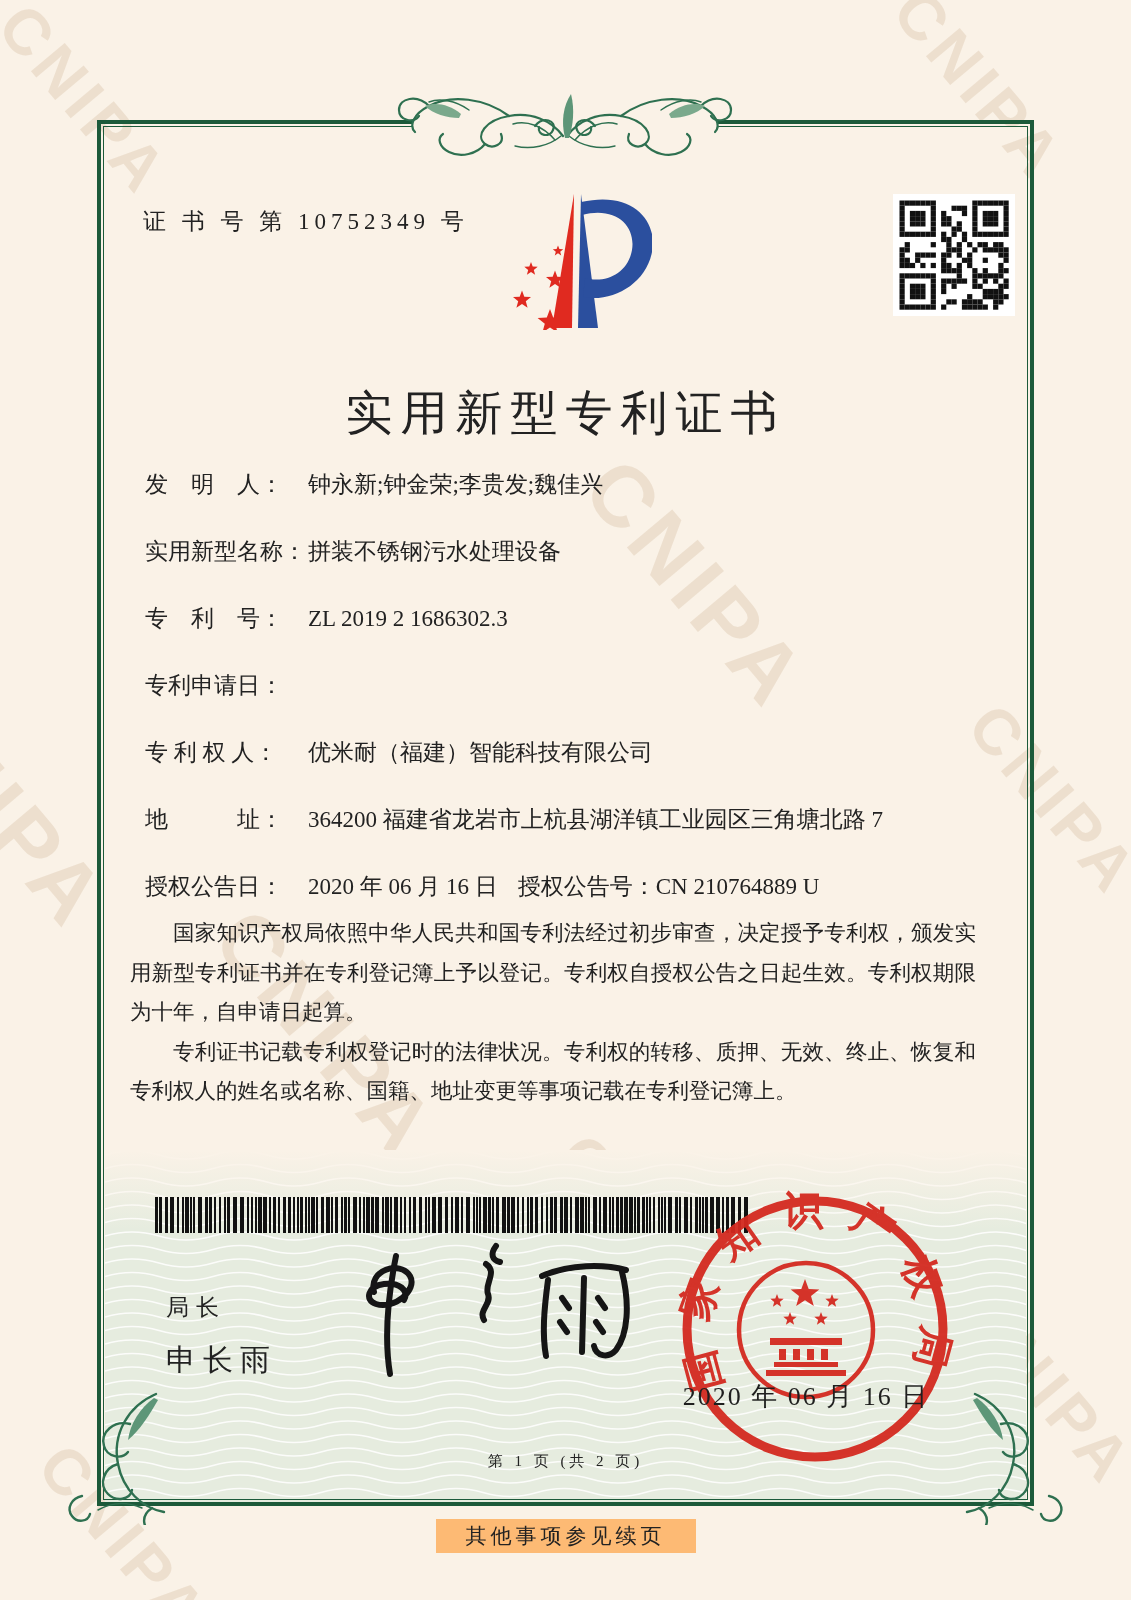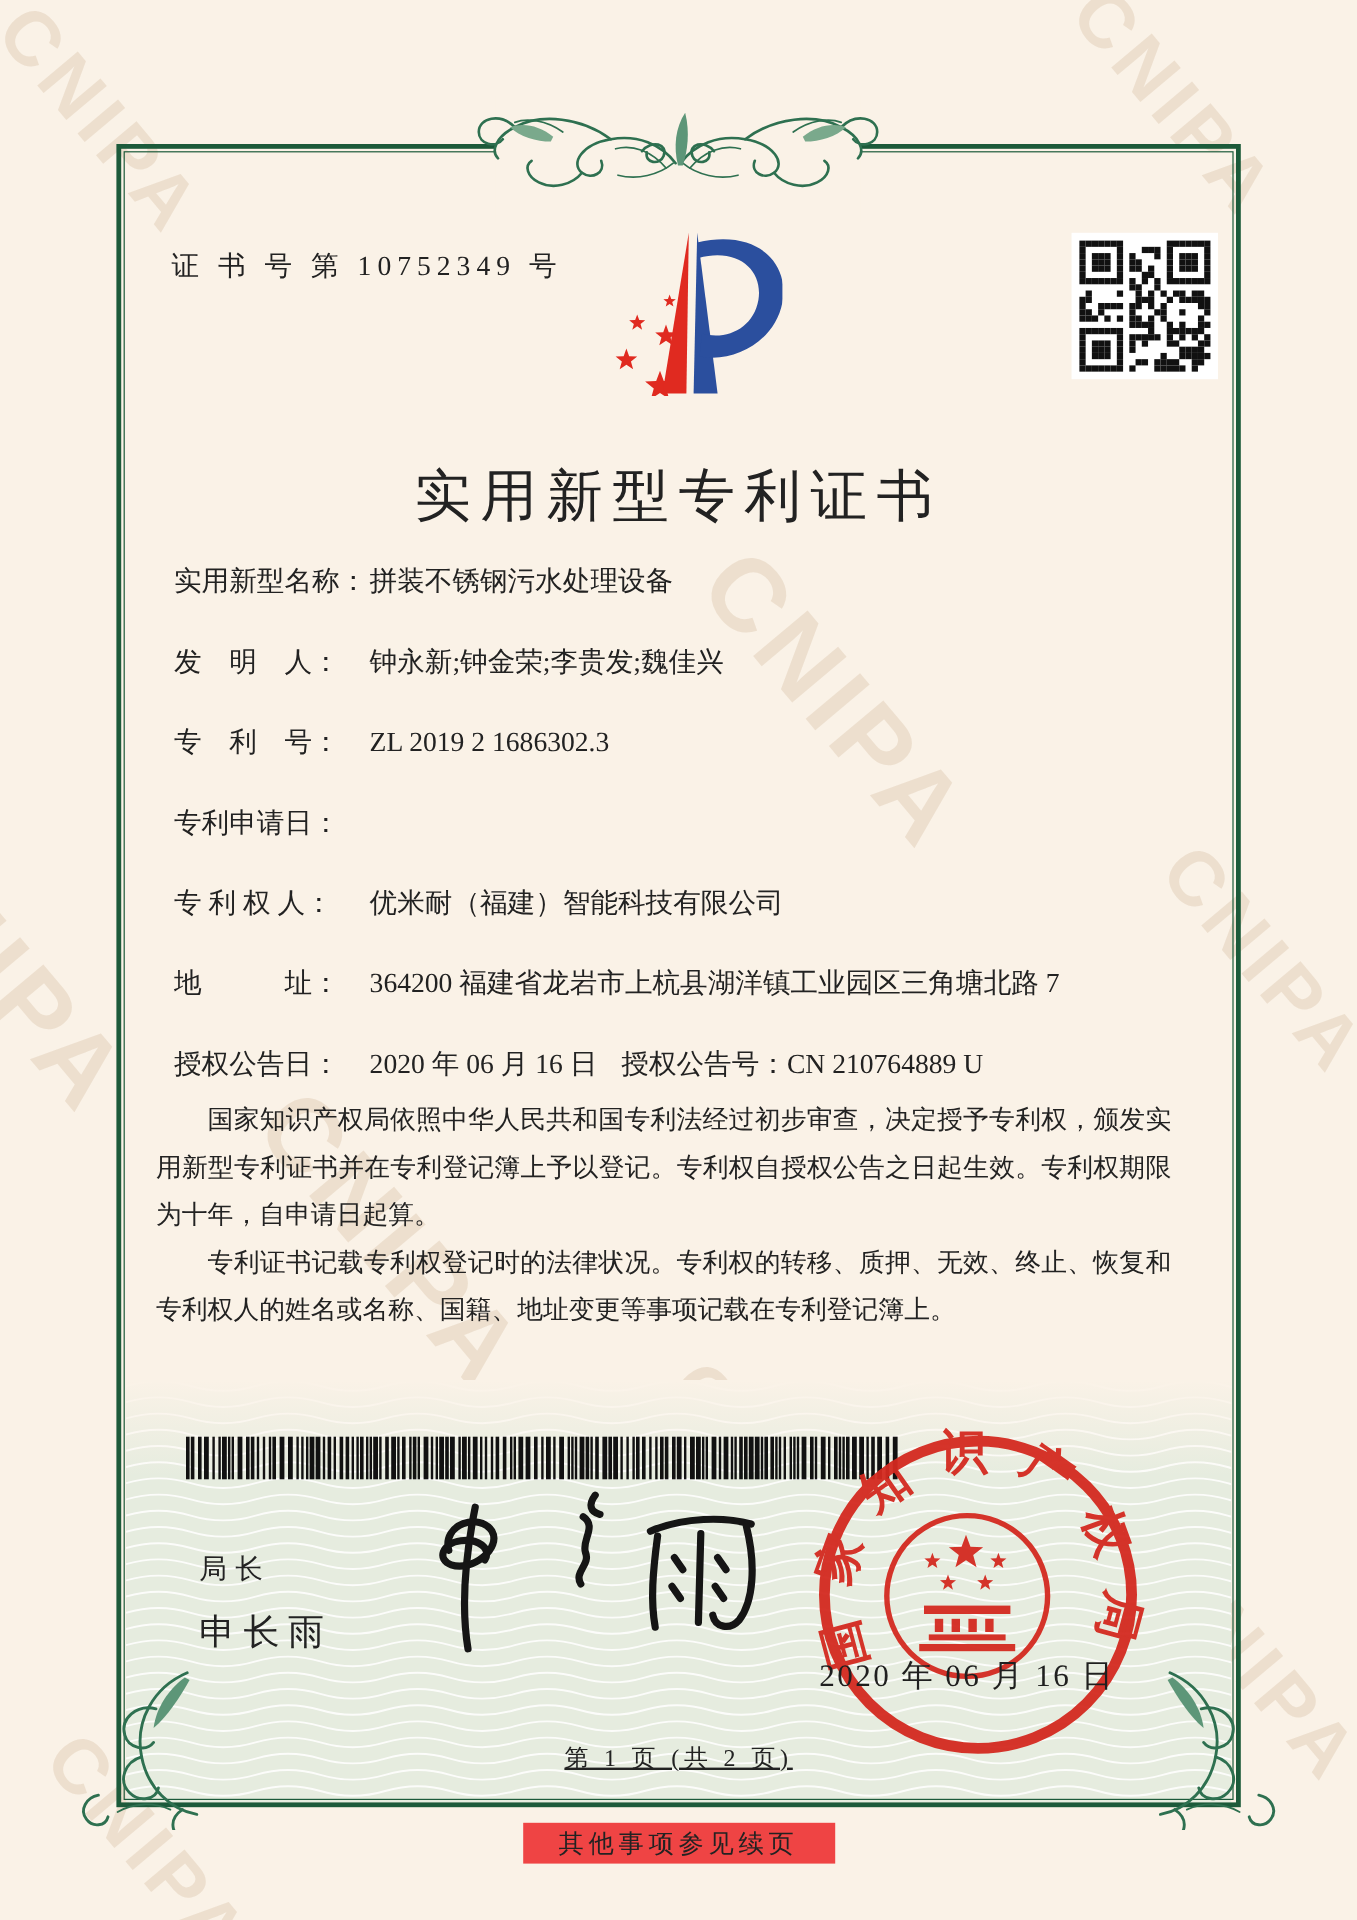--- a/index.html
+++ b/index.html
@@ -52,23 +52,23 @@
   .paras p{margin:0;text-indent:2em;}
   
   .barcode{position:absolute;left:155px;top:1197px;z-index:2;}
   .director-title{position:absolute;left:166px;top:1292px;z-index:2;
     font-family:Liberation Serif, serif;font-size:23px;letter-spacing:7px;}
   .director-name{position:absolute;left:166px;top:1340px;z-index:2;
     font-family:"Liberation Sans","DejaVu Sans",sans-serif;font-size:30px;letter-spacing:7px;}
   .signature{position:absolute;left:338px;top:1234px;z-index:2;}
   .stamp{position:absolute;left:655px;top:1180px;z-index:3;opacity:.95;}
   .page-num{position:absolute;left:0;top:1452px;width:100%;text-align:center;
-    font-size:20px;letter-spacing:4px;z-index:2;text-decoration:underline;}
+    font-size:15px;letter-spacing:4px;z-index:2;}
   .note{position:absolute;left:0;top:1522px;width:100%;text-align:center;font-size:21px;z-index:2;}
-  .note span{background:#ef4444;padding:5px 30px;letter-spacing:4px;}
+  .note span{background:#fdba74;padding:5px 30px;letter-spacing:4px;}
   
   .orn-top{position:absolute;left:395px;top:80px;z-index:3;}
   .orn-corner{position:absolute;z-index:3;}
   .orn-left{left:52px;top:1390px;}
   .orn-right{left:959px;top:1390px;transform:scaleX(-1);}
 </style>
 </head>
 <body>
 
 <div class="page">
@@ -399,26 +399,26 @@
       <rect x="79.3" y="110.5" width="5.2" height="5.2" fill="#111111"></rect>
       <rect x="84.5" y="110.5" width="5.2" height="5.2" fill="#111111"></rect>
       <rect x="89.7" y="110.5" width="5.2" height="5.2" fill="#111111"></rect>
       <rect x="100.1" y="110.5" width="5.2" height="5.2" fill="#111111"></rect>
     </svg>
 
   <div class="title">实用新型专利证书</div>
 
   <div class="fields">
     <div class="frow">
+      <div class="flabel">发　明　人：</div>
+      <div class="fvalue">钟永新;钟金荣;李贵发;魏佳兴</div>
+    </div>
+    <div class="frow">
       <div class="flabel">实用新型名称：</div>
       <div class="fvalue">拼装不锈钢污水处理设备</div>
-    </div>
-    <div class="frow">
-      <div class="flabel">发　明　人：</div>
-      <div class="fvalue">钟永新;钟金荣;李贵发;魏佳兴</div>
     </div>
     <div class="frow">
       <div class="flabel">专　利　号：</div>
       <div class="fvalue">ZL 2019 2 1686302.3</div>
     </div>
     <div class="frow">
       <div class="flabel">专利申请日：</div>
     </div>
     <div class="frow">
       <div class="flabel">专 利 权 人：</div>

